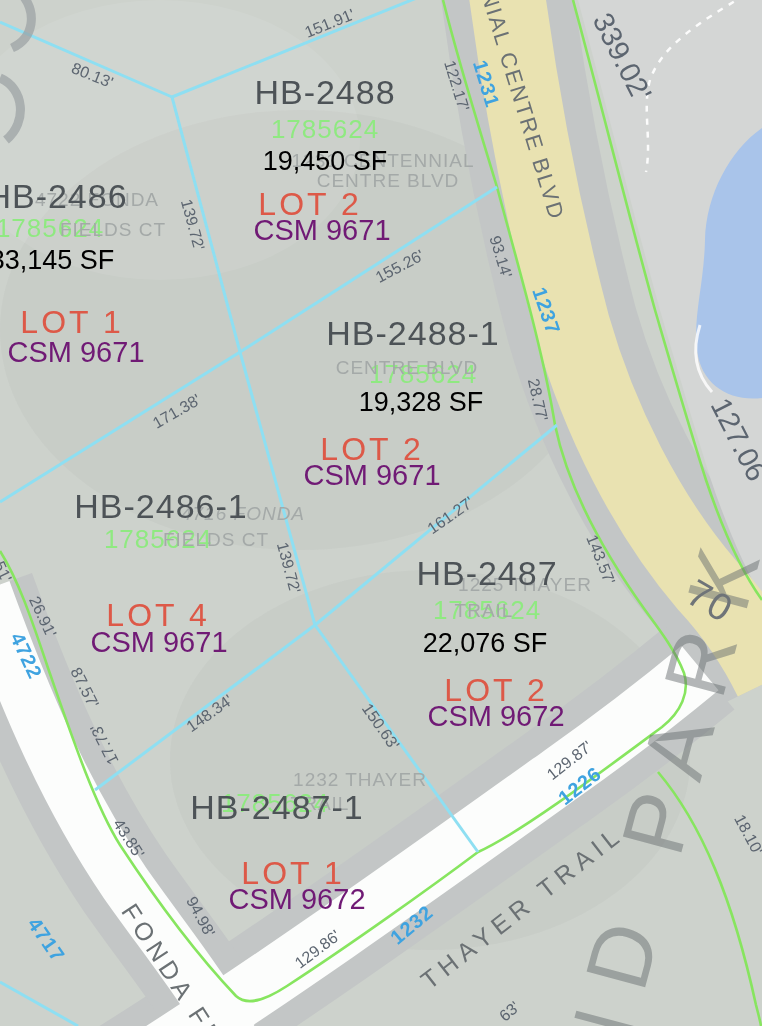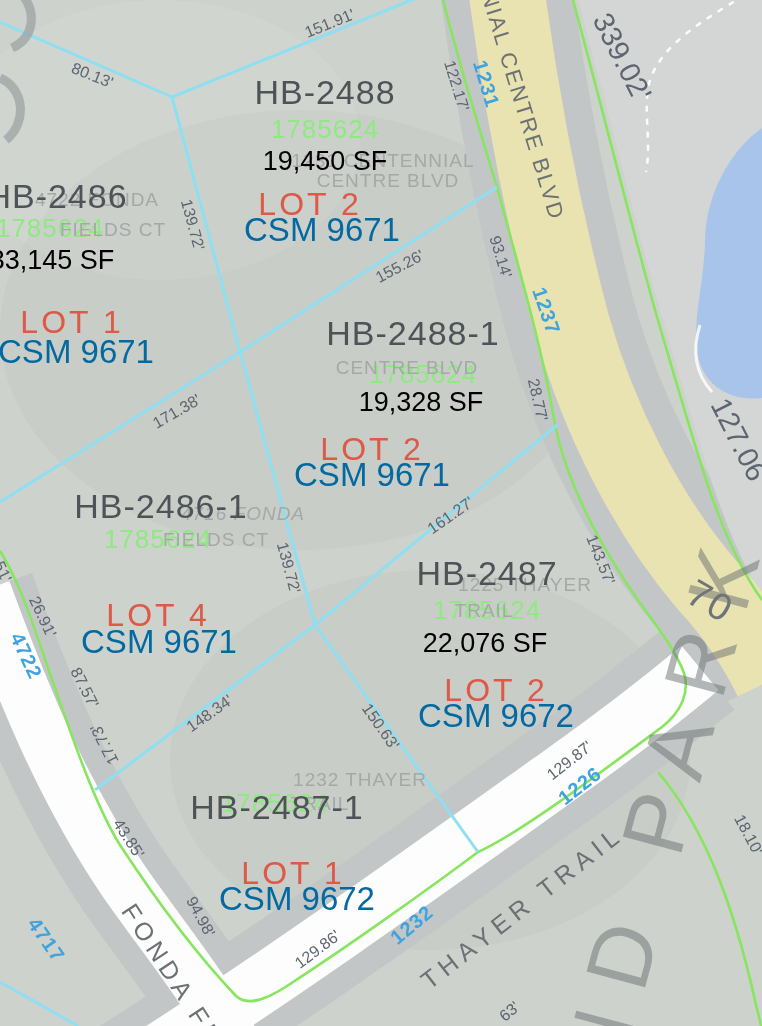--- a/index.html
+++ b/index.html
@@ -8,21 +8,21 @@
     background:#cdd2cc;
     font-family:"Liberation Sans", sans-serif;
   }
   .map svg{position:absolute;left:0;top:0;}
   .lbl{position:absolute;white-space:nowrap;line-height:1.05;}
   .ctr{transform:translate(-50%,-50%);}
   .parcel-id{font-size:34px;color:#4d5357;letter-spacing:1px;}
   .pnum{font-size:26px;color:#8fe981;letter-spacing:1px;}
   .area{font-size:27px;color:#000000;}
   .lot{font-size:32px;color:#dd5948;letter-spacing:3px;}
-  .csm{font-size:33px;color:#0369a1;}
+  .csm{font-size:29px;color:#701a75;}
   .addr{font-size:19px;color:#a4a9a8;letter-spacing:1px;}
   .dim{font-size:16px;color:#5c6570;}
   .dim-big{font-size:29px;color:#5c6570;}
   .blue{font-size:20px;color:#3fa3e0;font-weight:bold;letter-spacing:1px;}
   .street{font-size:25px;color:#6b7174;letter-spacing:6px;}
   .park{font-size:88px;color:rgba(106,111,114,0.5);letter-spacing:26px;}
   .hwy{font-size:38px;color:#6f7478;letter-spacing:2px;}
 </style>
 </head>
 <body>

